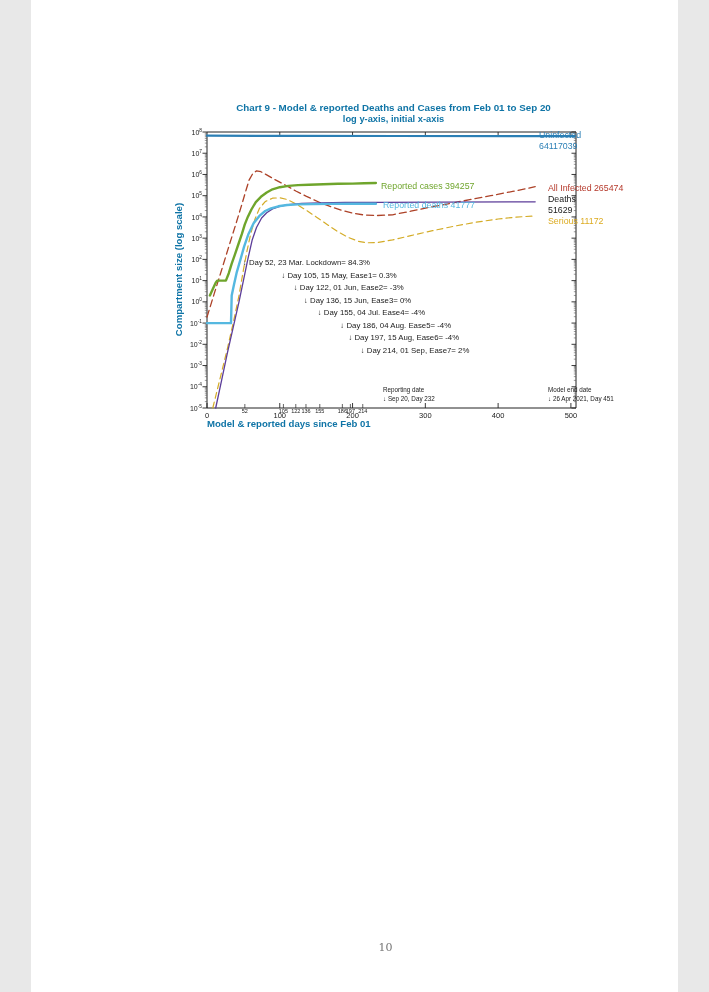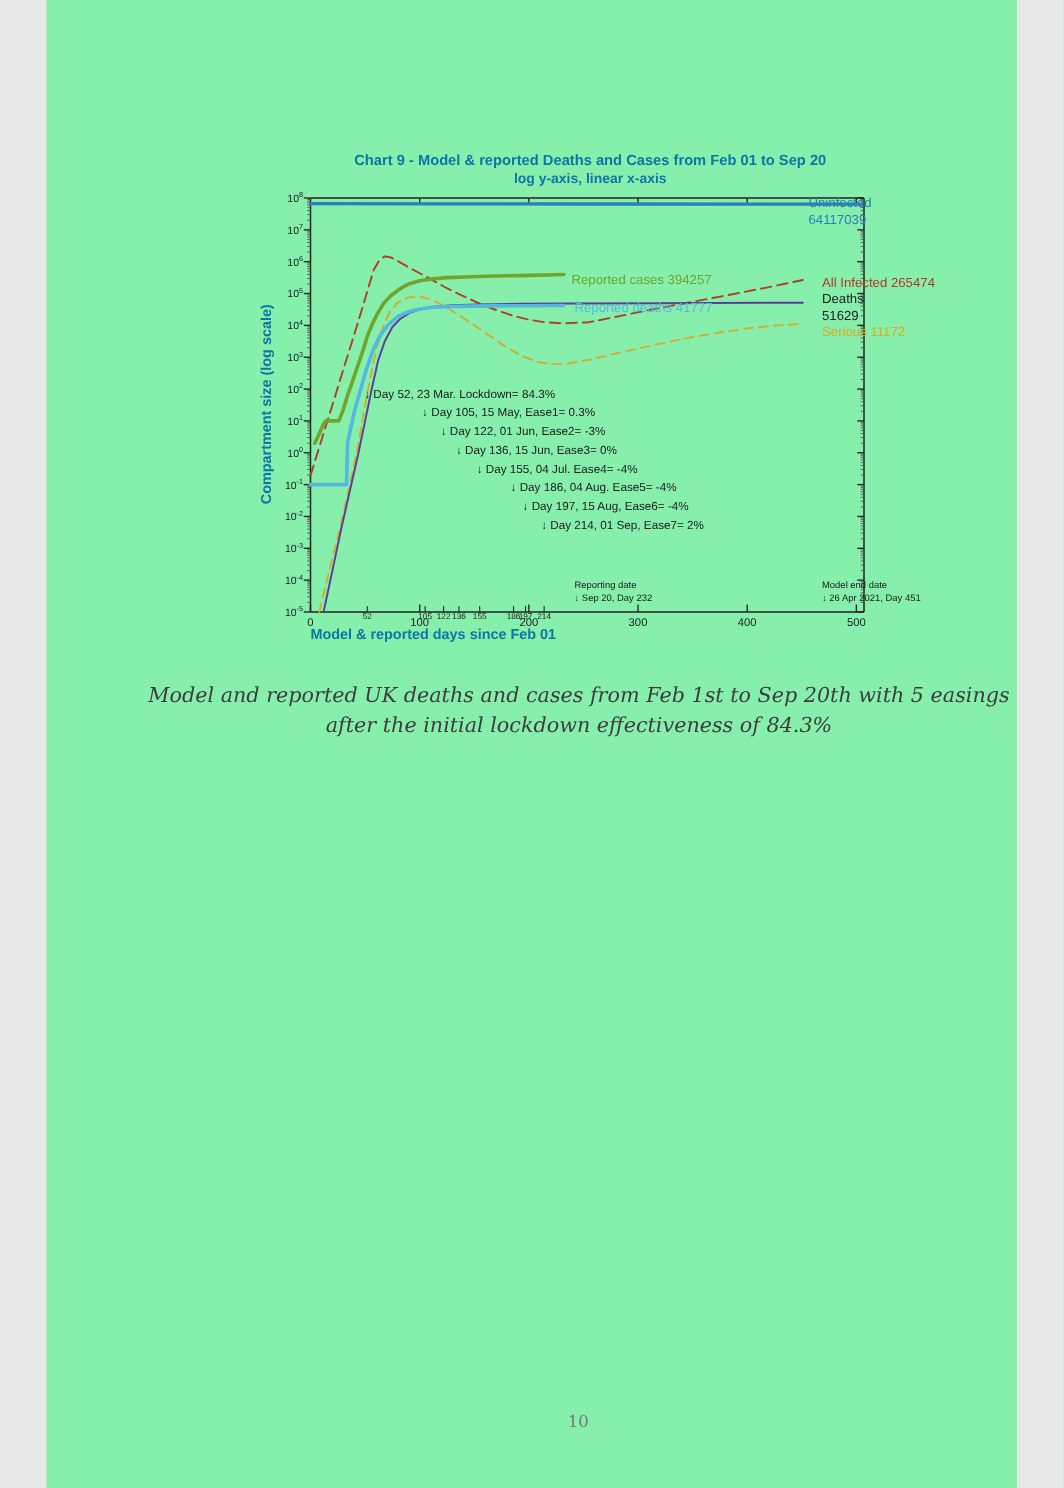--- a/index.html
+++ b/index.html
@@ -1,16 +1,16 @@
 <!DOCTYPE html>
 <html><head>
 <meta charset="utf-8">
 <style>
   html,body{margin:0;padding:0;background:#e8e8e8;}
-  .page{position:relative;width:647px;height:992px;background:#86efac;margin:0 auto;
+  .page{position:relative;width:647px;height:992px;background:#ffffff;margin:0 auto;
         font-family:"Liberation Sans",sans-serif;overflow:hidden;}
   .abs{position:absolute;}
   .chart-title{left:130px;top:102px;width:465px;text-align:center;
                font-size:9.8px;font-weight:bold;color:#0f74a6;}
   .chart-subtitle{left:130px;top:114px;width:465px;text-align:center;
                font-size:9.3px;font-weight:bold;color:#0f74a6;}
   .x-axis-title{left:176px;top:418px;width:369px;
                font-size:9.6px;font-weight:bold;color:#0f74a6;}
   .y-axis-title{left:67px;top:264px;width:160px;text-align:center;
                font-size:9.6px;font-weight:bold;color:#0f74a6;
@@ -21,21 +21,21 @@
   .page-number{left:0;top:941px;width:709px;text-align:center;
            font-family:"DejaVu Serif","Liberation Serif",serif;
            font-size:11px;color:#777;}
   svg{position:absolute;left:0;top:0;}
 </style>
 </head>
 <body>
 
 <div class="page">
   <div class="abs chart-title">Chart 9 - Model &amp; reported Deaths and Cases from Feb 01 to Sep 20</div>
-  <div class="abs chart-subtitle">log y-axis, linear x-axis</div>
+  <div class="abs chart-subtitle">log y-axis, initial x-axis</div>
   <div class="abs y-axis-title">Compartment size (log scale)</div>
 
   <svg id="chart" width="709" height="450" viewBox="0 0 709 450">
       <line x1="176" y1="132" x2="545" y2="132" stroke="#222" stroke-width="1"></line>
       <line x1="176" y1="408" x2="545" y2="408" stroke="#222" stroke-width="1"></line>
       <line x1="176" y1="132" x2="176" y2="408" stroke="#222" stroke-width="1"></line>
       <line x1="545" y1="132" x2="545" y2="408" stroke="#222" stroke-width="1"></line>
       <line x1="171.5" y1="132" x2="176" y2="132" stroke="#222" stroke-width="0.9"></line>
       <line x1="540.5" y1="132" x2="545" y2="132" stroke="#222" stroke-width="0.9"></line>
       <text x="171" y="134.6" font-size="7" fill="#222" text-anchor="end" font-family="&quot;Liberation Sans&quot;,sans-serif"><tspan>10</tspan><tspan dy="-3" font-size="4.8">8</tspan></text>
@@ -342,19 +342,15 @@
       <text x="262.79289940828403" y="290" font-size="7.8" fill="#1a1a1a" font-family="&quot;Liberation Sans&quot;,sans-serif">↓ Day 122, 01 Jun, Ease2= -3%</text>
       <text x="272.9822485207101" y="302.5" font-size="7.8" fill="#1a1a1a" font-family="&quot;Liberation Sans&quot;,sans-serif">↓ Day 136, 15 Jun, Ease3=  0%</text>
       <text x="286.81065088757396" y="315" font-size="7.8" fill="#1a1a1a" font-family="&quot;Liberation Sans&quot;,sans-serif">↓ Day 155, 04 Jul. Ease4=  -4%</text>
       <text x="309.37278106508876" y="327.5" font-size="7.8" fill="#1a1a1a" font-family="&quot;Liberation Sans&quot;,sans-serif">↓ Day 186, 04 Aug. Ease5=  -4%</text>
       <text x="317.3786982248521" y="340" font-size="7.8" fill="#1a1a1a" font-family="&quot;Liberation Sans&quot;,sans-serif">↓ Day 197, 15 Aug, Ease6=  -4%</text>
       <text x="329.7514792899408" y="352.5" font-size="7.8" fill="#1a1a1a" font-family="&quot;Liberation Sans&quot;,sans-serif">↓ Day 214, 01 Sep, Ease7=   2%</text>
     </svg>
 
   <div class="abs x-axis-title">Model &amp; reported days since Feb 01</div>
 
-  <div class="abs caption">
-    <div>Model and reported UK deaths and cases from Feb 1st to Sep 20th with 5 easings</div>
-    <div>after the initial lockdown effectiveness of 84.3%</div>
-  </div>
 
   <div class="abs page-number">10</div>
 </div>
 
 </body></html>

